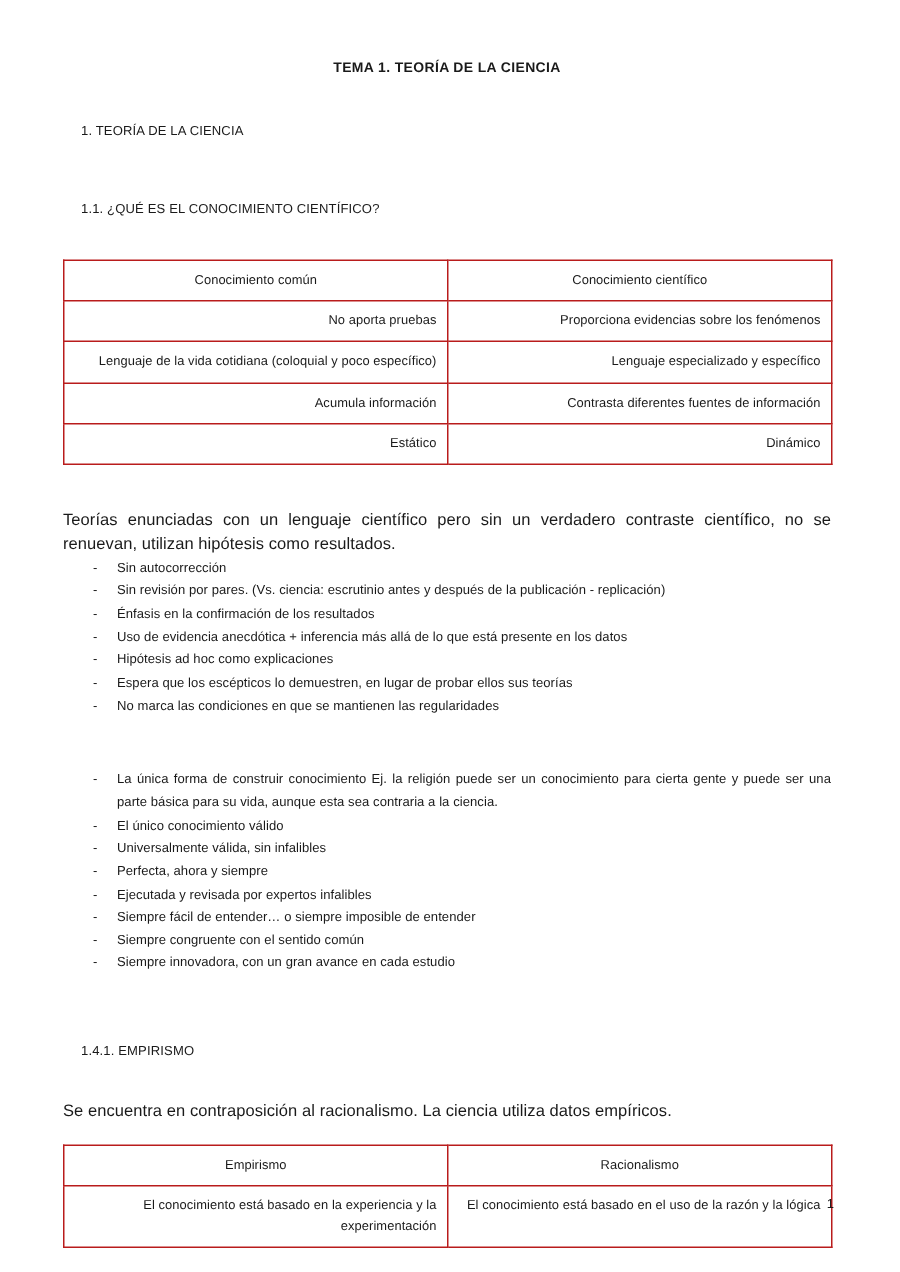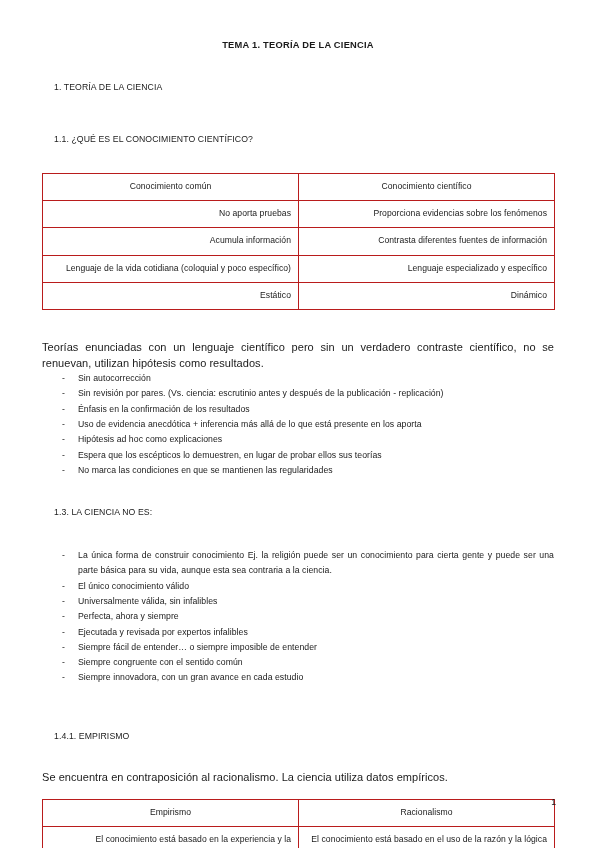--- a/index.html
+++ b/index.html
@@ -142,28 +142,28 @@
           <th>Conocimiento común</th>
           <th>Conocimiento científico</th>
         </tr>
       </thead>
       <tbody>
         <tr>
           <td>No aporta pruebas</td>
           <td>Proporciona evidencias sobre los fenómenos</td>
         </tr>
         <tr>
+          <td>Lenguaje de la vida cotidiana (coloquial y poco específico)</td>
+          <td>Lenguaje especializado y específico</td>
+        </tr>
+        <tr>
           <td>Acumula información</td>
           <td>Contrasta diferentes fuentes de información</td>
         </tr>
         <tr>
-          <td>Lenguaje de la vida cotidiana (coloquial y poco específico)</td>
-          <td>Lenguaje especializado y específico</td>
-        </tr>
-        <tr>
           <td>Estático</td>
           <td>Dinámico</td>
         </tr>
       </tbody>
     </table>
 
     <div class="sp-14"></div>
 
 
     <div class="sp-16"></div>
@@ -178,39 +178,38 @@
       <li>
         <span class="dash">-</span>
         <span>Sin revisión por pares. (Vs. ciencia: escrutinio antes y después de la publicación - replicación)</span>
       </li>
       <li>
         <span class="dash">-</span>
         <span>Énfasis en la confirmación de los resultados</span>
       </li>
       <li>
         <span class="dash">-</span>
-        <span>Uso de evidencia anecdótica + inferencia más allá de lo que está presente en los aporta</span>
+        <span>Uso de evidencia anecdótica + inferencia más allá de lo que está presente en los datos</span>
       </li>
       <li>
         <span class="dash">-</span>
         <span>Hipótesis ad hoc como explicaciones</span>
       </li>
       <li>
         <span class="dash">-</span>
         <span>Espera que los escépticos lo demuestren, en lugar de probar ellos sus teorías</span>
       </li>
       <li>
         <span class="dash">-</span>
         <span>No marca las condiciones en que se mantienen las regularidades</span>
       </li>
     </ul>
 
     <div class="sp-16"></div>
 
-    <div class="heading">1.3. LA CIENCIA NO ES:</div>
 
     <div class="sp-18"></div>
 
     <ul class="bullets wide">
       <li>
         <span class="dash">-</span>
         <span>La única forma de construir conocimiento Ej. la religión puede ser un conocimiento para cierta gente y puede ser una parte básica para su vida, aunque esta sea contraria a la ciencia.</span>
       </li>
       <li>
         <span class="dash">-</span>

